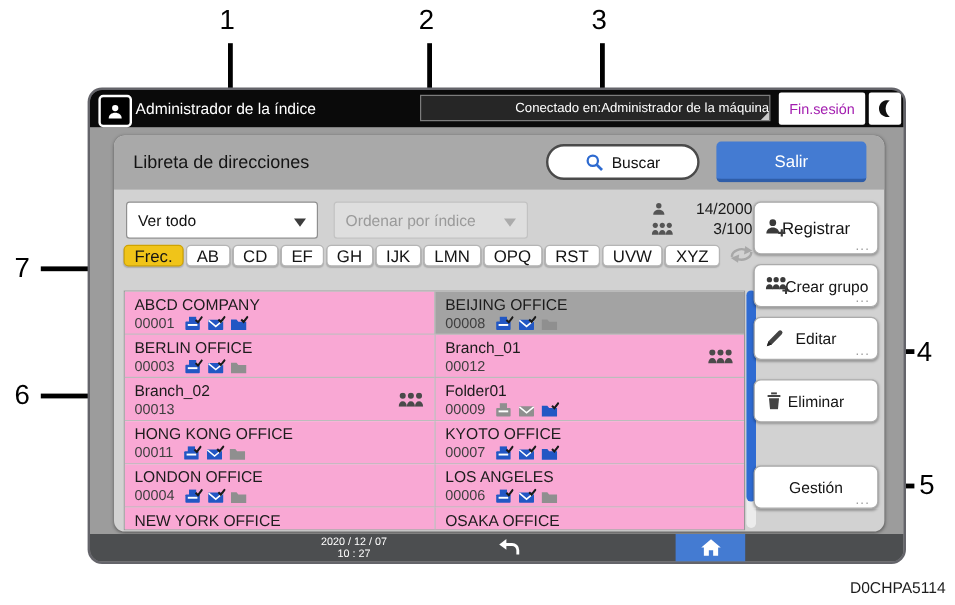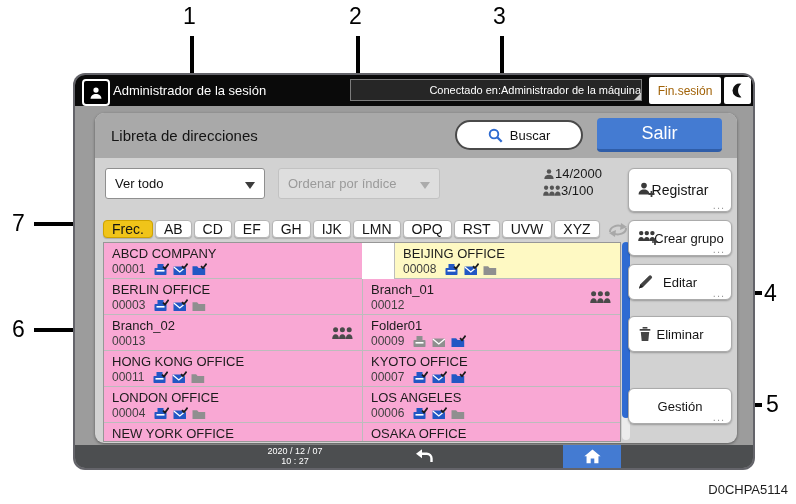--- a/index.html
+++ b/index.html
@@ -15,65 +15,65 @@
   .user-chip{position:absolute;left:7px;top:4px;width:24px;height:23px;background:#000;
              border:2px solid #fff;border-radius:4px;display:flex;align-items:center;justify-content:center;}
   .topbar-user{position:absolute;left:38px;top:0;height:31px;display:flex;align-items:center;
                color:#fff;font-size:13px;}
   .session-box{position:absolute;left:275px;top:4px;width:292px;height:22px;background:#262626;
                border:1px solid #7c7c7c;color:#fff;font-size:11px;line-height:21px;padding-left:7px;
                box-sizing:border-box;white-space:nowrap;overflow:hidden;text-align:right;}
   .session-box::after{content:"";position:absolute;right:0;bottom:0;width:0;height:0;
                border-right:7px solid #c9c9c9;border-top:7px solid transparent;}
   .logout-btn{position:absolute;left:574px;top:2px;width:72px;height:27px;background:#fff;
-              color:#a16207;font-size:12px;display:flex;align-items:center;justify-content:center;border-radius:2px;}
+              color:#a21caf;font-size:12px;display:flex;align-items:center;justify-content:center;border-radius:2px;}
   .moon-btn{position:absolute;left:649px;top:2px;width:27px;height:27px;background:#fff;
             display:flex;align-items:center;justify-content:center;border-radius:2px;}
 
   
   .panel{position:absolute;left:20px;top:38px;width:642px;height:330px;background:#d2d2d2;
          border-radius:9px;overflow:hidden;box-shadow:0 1px 3px rgba(0,0,0,.45);}
   .panel-header{position:absolute;left:0;top:0;width:100%;height:45px;background:#a9a9a9;text-align:center;}
   .panel-title{position:absolute;left:16px;top:0;height:45px;display:flex;align-items:center;
                font-size:15px;color:#141414;}
   .search-btn{position:absolute;left:360px;top:7px;width:128px;height:30px;background:#fff;
               border:2px solid #4a4a4a;border-radius:17px;display:flex;align-items:center;
               justify-content:center;gap:7px;box-sizing:border-box;font-size:13px;color:#111;}
   .exit-btn{position:absolute;left:502px;top:5px;width:125px;height:34px;background:#447bd2;
             border-bottom:3px solid #2f5da8;border-radius:4px;display:flex;align-items:center;
-            justify-content:center;color:#fff;font-size:18px;box-sizing:border-box;}
+            justify-content:center;color:#fff;font-size:14px;box-sizing:border-box;}
 
   
   .dd{position:absolute;height:31px;border-radius:3px;box-sizing:border-box;display:flex;
       align-items:center;font-size:13px;padding-left:9px;}
   .dd .tri{position:absolute;right:9px;top:13px;width:0;height:0;
            border-left:5px solid transparent;border-right:5px solid transparent;}
   .dd-view{left:10px;top:55px;width:160px;background:#fff;border:1px solid #8f8f8f;color:#111;}
   .dd-view .tri{border-top:7px solid #3c3c3c;}
   .dd-sort{left:183px;top:55px;width:162px;background:#dedede;border:1px solid #c2c2c2;color:#9a9a9a;}
   .dd-sort .tri{border-top:7px solid #ababab;}
 
   .counts{position:absolute;left:448px;top:52px;width:84px;}
-  .count-row{display:flex;justify-content:flex-start;align-items:center;height:17px;}
+  .count-row{display:flex;justify-content:space-between;align-items:center;height:17px;}
   .count-num{font-size:13px;color:#1a1a1a;}
 
   
-  .tabbar{position:absolute;left:8px;top:91px;height:34px;display:flex;gap:2px;align-items:flex-end;}
+  .tabbar{position:absolute;left:8px;top:91px;height:34px;display:flex;gap:2px;align-items:flex-start;}
   .tab{background:#fff;border:1px solid #b5b5b5;border-radius:4px;display:flex;align-items:center;
        justify-content:center;font-size:14px;color:#141414;padding:0 8px;box-shadow:0 1px 1px rgba(0,0,0,.18);}
   .tab.sel{background:#f0c419;border-color:#cfa300;}
   .switch-idx{display:flex;align-items:center;justify-content:center;width:32px;}
 
   
   .entries{position:absolute;left:8px;top:129px;width:516px;height:198px;background:#fff;
            border:1px solid #979797;overflow:hidden;display:grid;grid-template-columns:1fr 1fr;
            grid-auto-rows:36px;box-sizing:content-box;}
   .entry{position:relative;border-bottom:1px solid #bcbcbc;padding:3px 6px 0 8px;box-sizing:border-box;background:#f9a8d4;}
   .entry:nth-child(even){border-left:1px solid #bcbcbc;}
-  .entry.sel{background:#fef9c3;margin-left:32px;}
+  .entry.sel{background:#a3a3a3;}
   .nm{font-size:13px;color:#1c1c1c;line-height:15px;white-space:nowrap;overflow:hidden;}
   .idrow{display:flex;align-items:center;gap:9px;margin-top:1px;}
   .id{font-size:12px;color:#3f3f3f;line-height:14px;}
   .ics{display:inline-flex;gap:4px;align-items:center;}
   .grp{display:none;position:absolute;right:9px;top:12px;}
   .entry.isgroup .grp{display:block;}
   .dest .main{fill:#8f8f8f;}
   .dest.on .main{fill:#2257c4;}
   .dest .chk{stroke:#1a1a1a;stroke-width:1.7;fill:none;display:none;}
   .dest.on .chk{display:inline;}
@@ -139,21 +139,21 @@
 
   <div class="screen">
 
     <div class="topbar">
       <div class="user-chip">
         <svg width="14" height="14" viewBox="0 0 16 16" fill="#fff">
             <circle cx="8" cy="4.6" r="3"></circle>
             <path d="M1.8 14.5 c0-3.4 2.8-5.4 6.2-5.4 s6.2 2 6.2 5.4 z"></path>
           </svg>
       </div>
-      <div class="topbar-user">Administrador de la sesión</div>
+      <div class="topbar-user">Administrador de la índice</div>
       <div class="session-box">Conectado en:Administrador de la máquina</div>
       <div class="logout-btn">Fin.sesión</div>
       <div class="moon-btn">
         <svg width="14" height="15" viewBox="0 0 14 15">
             <path d="M10.5 0.8 A7 7 0 1 0 10.5 14.2 A8.2 8.2 0 0 1 10.5 0.8 z" fill="#111"></path>
           </svg>
       </div>
     </div>
 
     <div class="panel">

